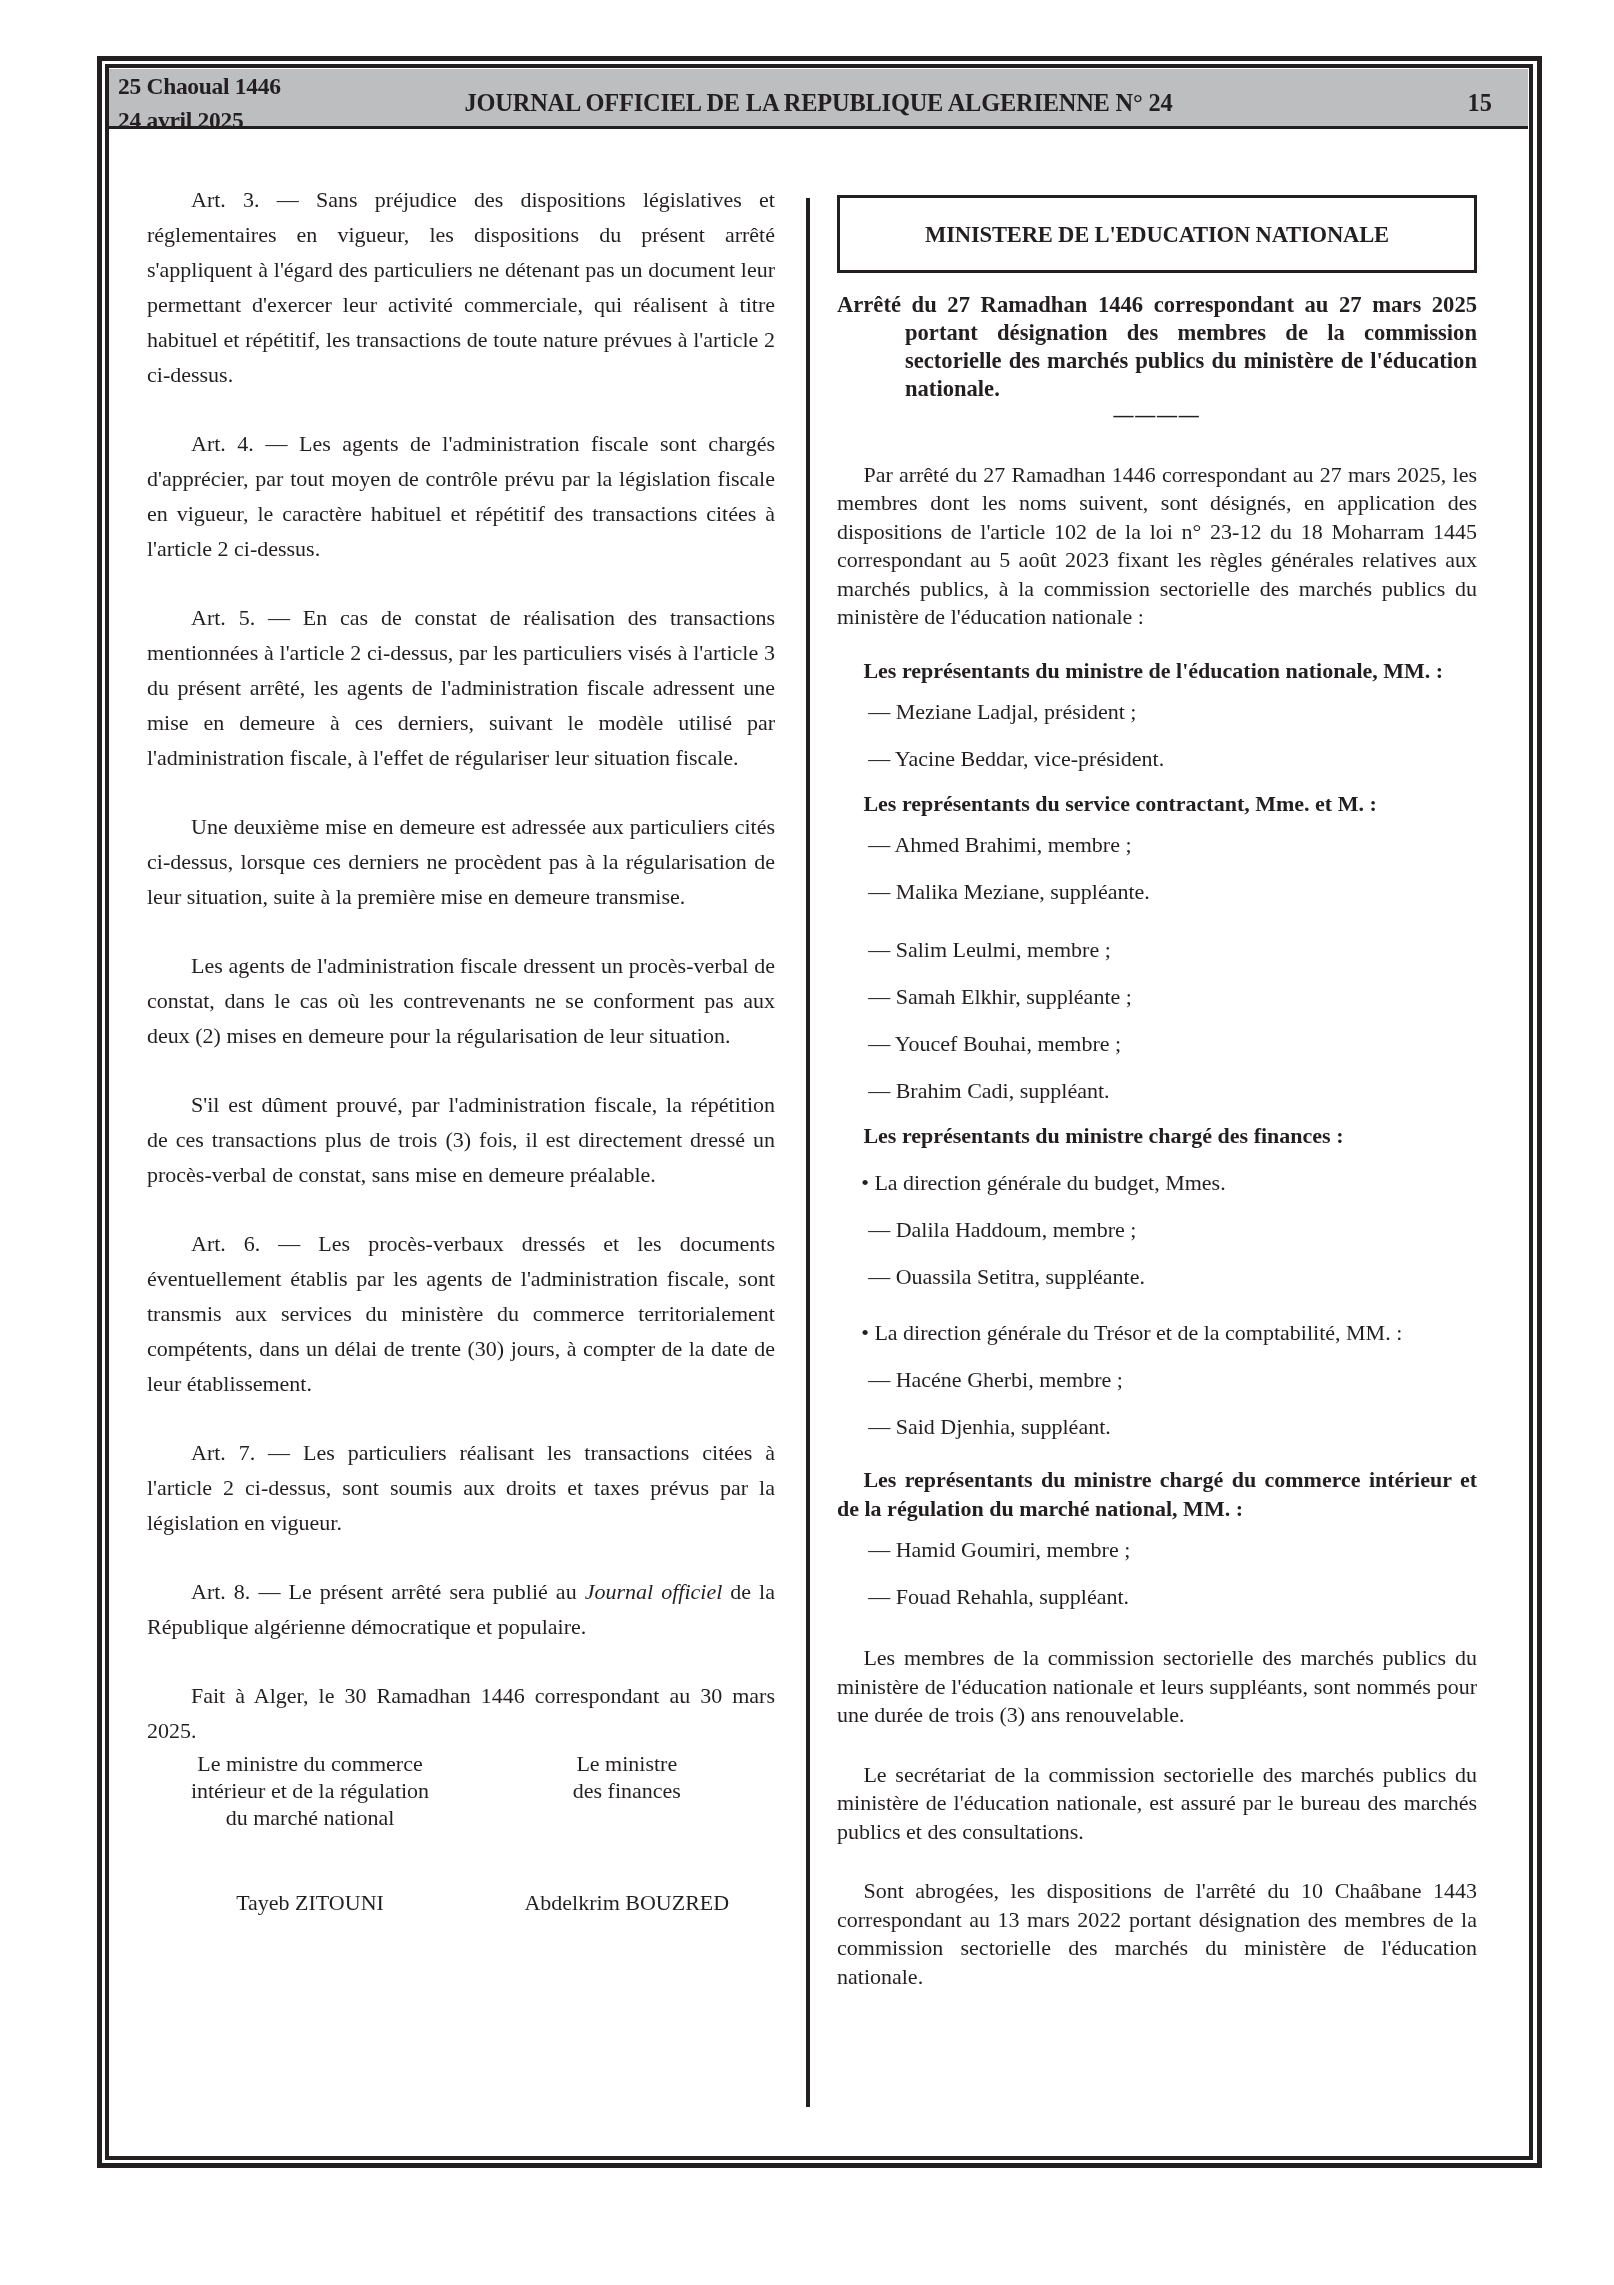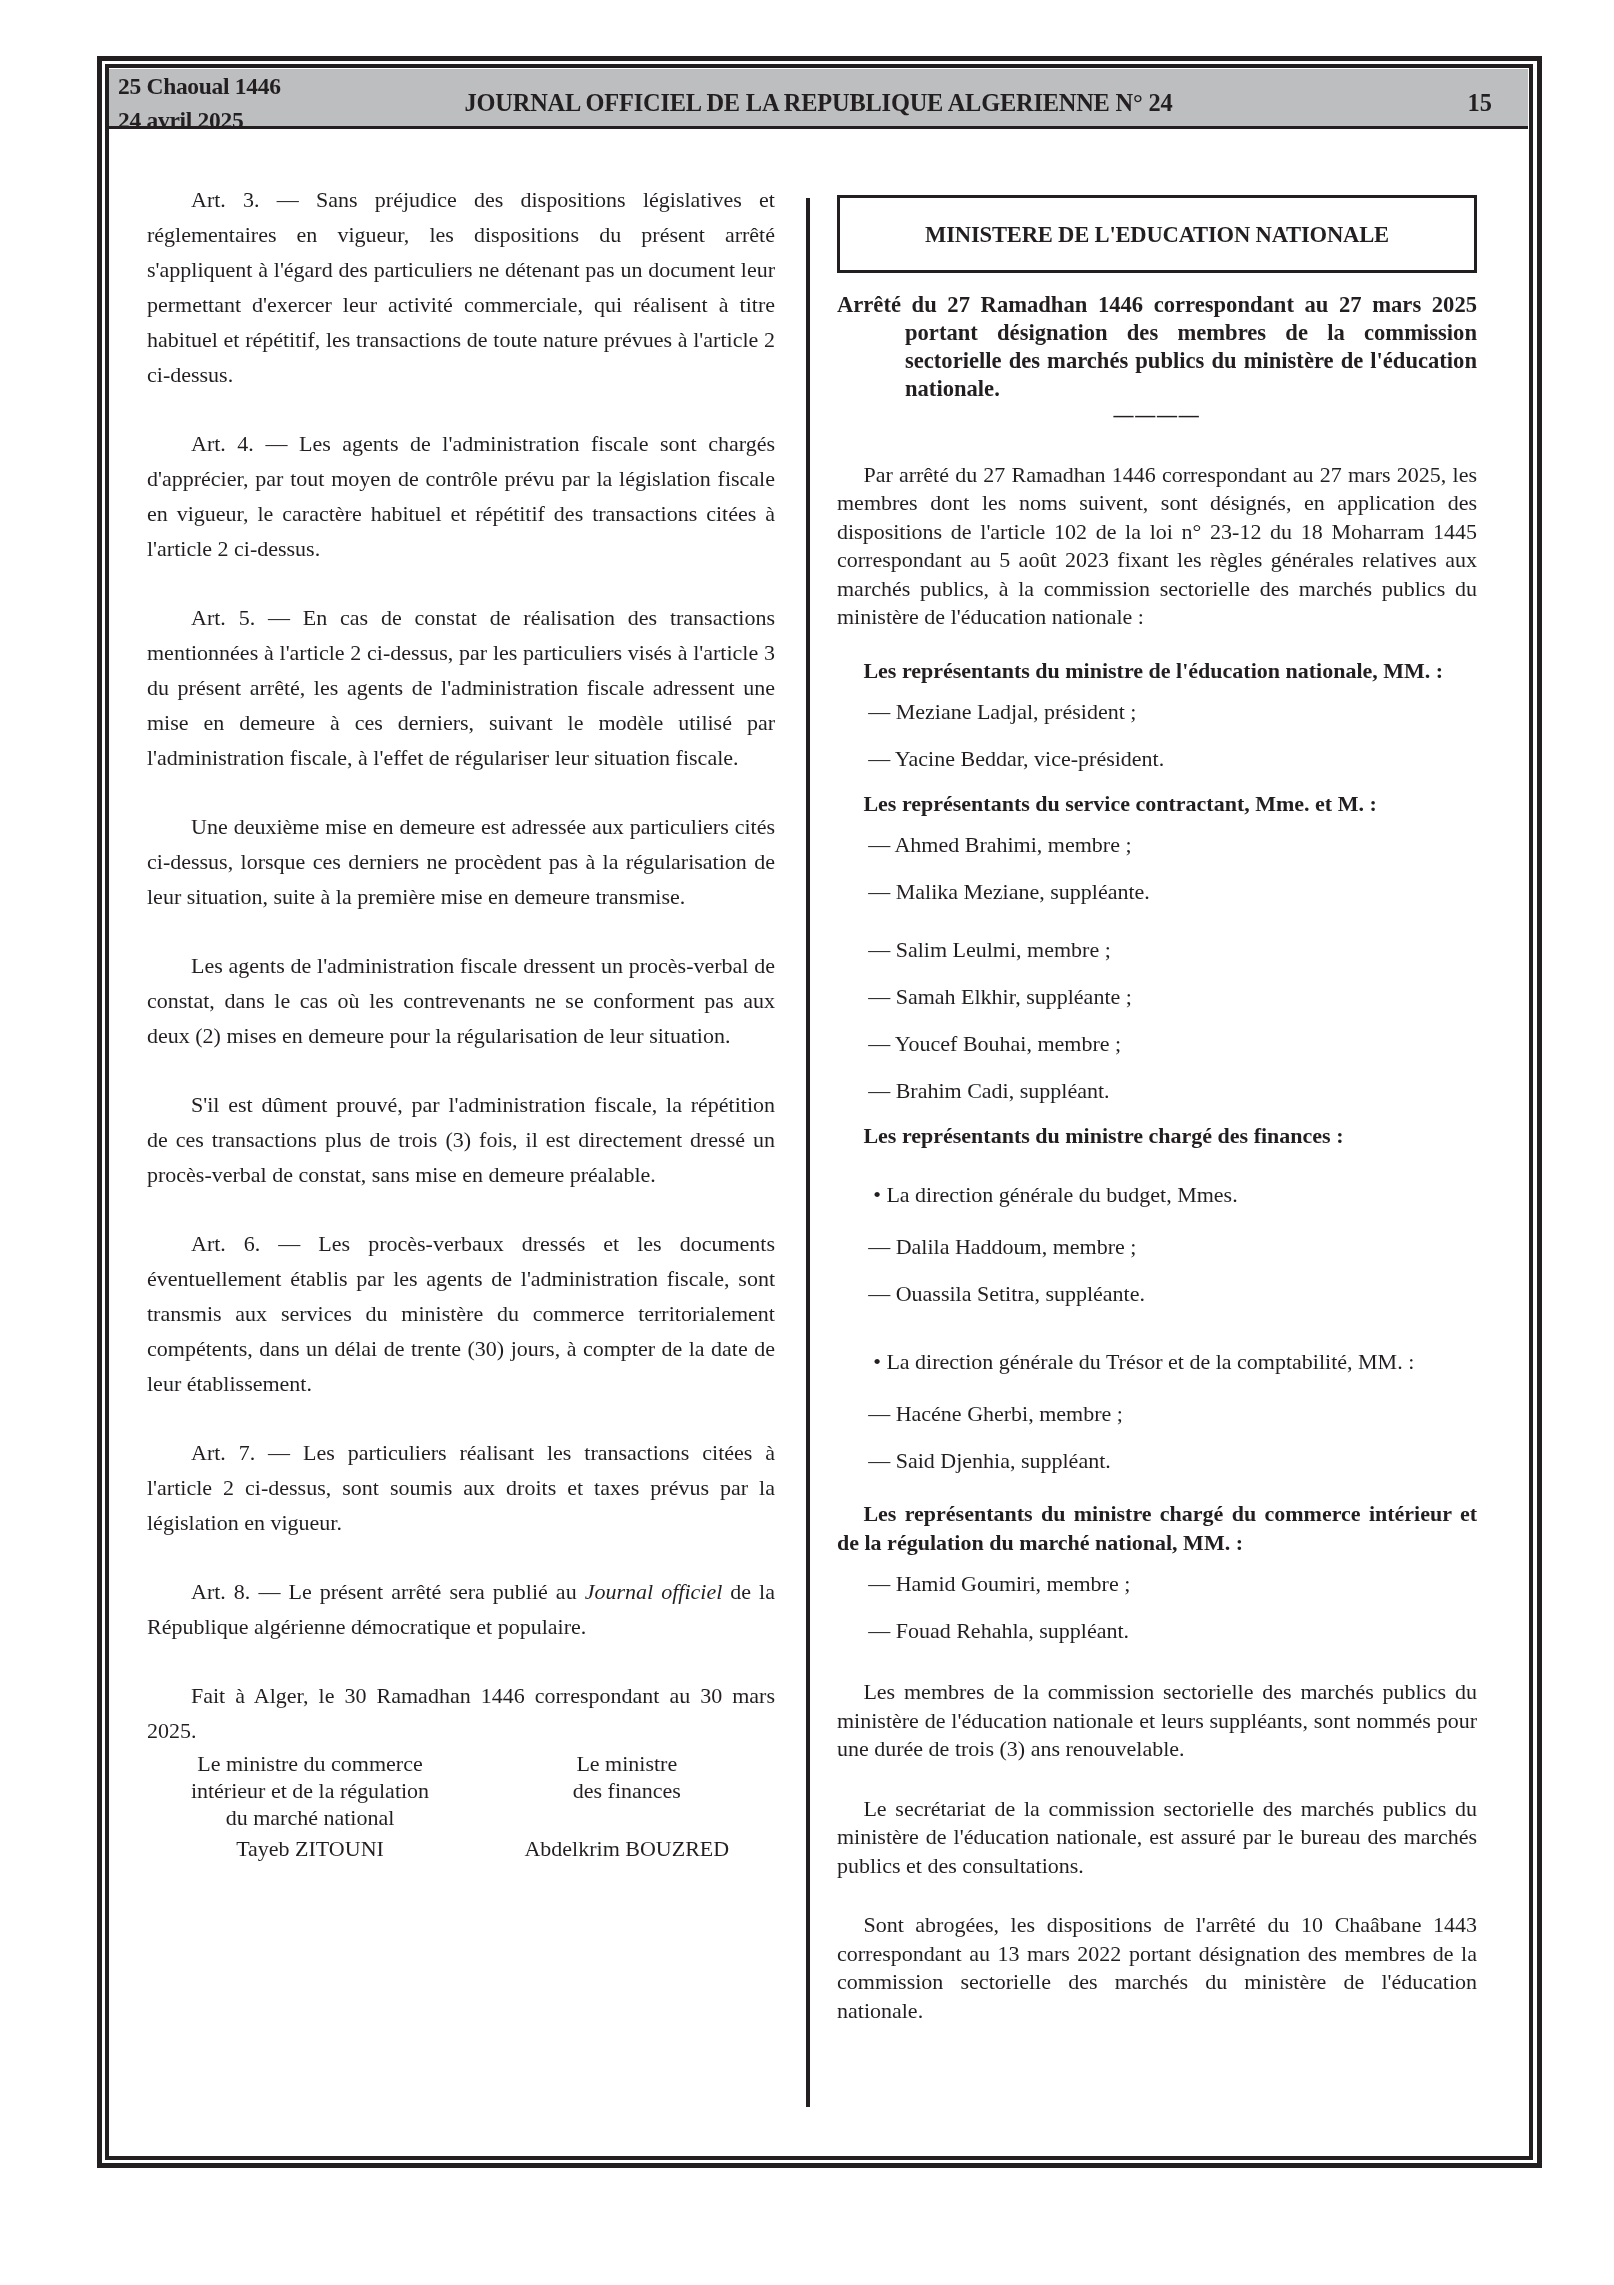--- a/index.html
+++ b/index.html
@@ -38,27 +38,27 @@
                   display: flex; align-items: center; justify-content: center;
                   font-weight: bold; font-size: 22.6px; letter-spacing: -0.2px; margin-bottom: 18px; }
 
   .arrete-title { font-weight: bold; font-size: 22.6px; line-height: 28px; text-align: justify;
                   padding-left: 68px; text-indent: -68px; text-align-last: left; margin: 0; }
   .separator { text-align: center; font-weight: bold; line-height: 20px; font-size: 20px; letter-spacing: 1.8px; margin-top: 1.8px; }
 
   .rpara { margin: 0; text-indent: 1.2em; line-height: 28.5px; text-align: justify; text-align-last: left; }
   .rhead { margin: 0; font-weight: bold; text-indent: 1.2em; line-height: 28.5px; text-align: justify; text-align-last: left; }
   .member { margin: 7px; padding-left: 1.1em; line-height: 40px; text-align: left; }
-  .bullet { margin: 12px; padding-left: 1.1em; line-height: 40px; text-align: left; }
+  .bullet { margin: 0; padding-left: 1.1em; line-height: 40px; text-align: left; }
 
   .signatures { display: flex; justify-content: space-between; margin-top: 2px; }
   .sig-block { text-align: center; line-height: 27px; }
   .sig-left { width: 326px; }
   .sig-right { width: 271px; margin-right: 12.7px; }
-  .sig-names { display: flex; justify-content: space-between; }
+  .sig-names { display: flex; justify-content: space-between; margin-top: 54px; }
   .sig-name { text-align: center; }
 
   i { font-style: italic; }
 </style>
 </head>
 <body>
 
 <div class="frame-outer"></div>
 <div class="frame-inner"></div>
 

